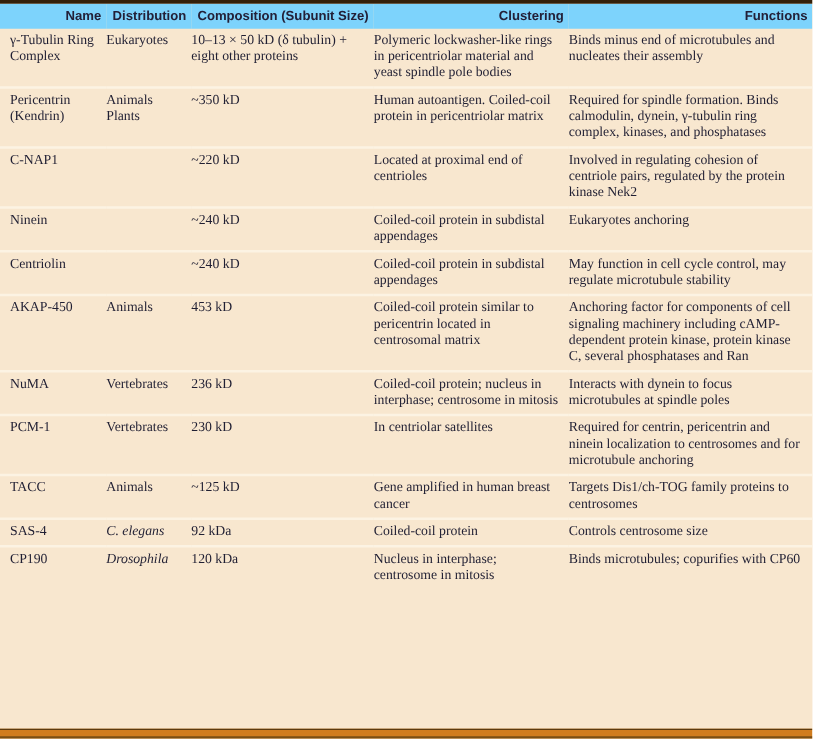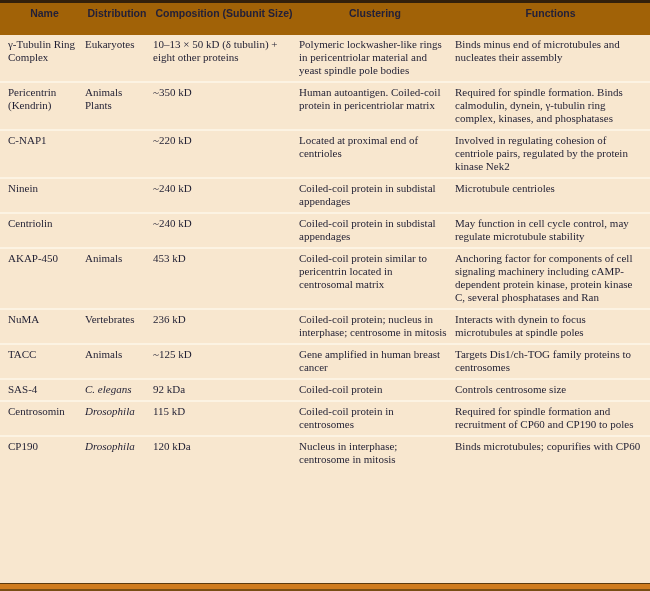--- a/index.html
+++ b/index.html
@@ -16,27 +16,27 @@
     border-collapse:collapse;
     width:650px;
     table-layout:fixed;
   }
   col.c-name{width:85px;}
   col.c-dist{width:68px;}
   col.c-comp{width:146px;}
   col.c-prop{width:156px;}
   col.c-func{width:195px;}
   thead th{
-    background:#a16207;
+    background:#7dd3fc;
     color:#232038;
     font-family:"Liberation Sans", sans-serif;
     font-weight:bold;
     font-size:10.5px;
-    text-align:center;
-    padding:4px 4px 16px 0;
+    text-align:right;
+    padding:4px 4px 4px 0;
     white-space:nowrap;
     overflow:visible;
   }
   thead th:first-child, tbody td:first-child{padding-left:8px;}
   tbody td{
     vertical-align:top;
     font-size:11px;
     line-height:13px;
     color:#201F33;
     padding:3px 8px 4px 0;
@@ -94,21 +94,21 @@
         <td></td>
         <td>~220 kD</td>
         <td>Located at proximal end of centrioles</td>
         <td>Involved in regulating cohesion of centriole pairs, regulated by the protein kinase Nek2</td>
       </tr>
       <tr>
         <td>Ninein</td>
         <td></td>
         <td>~240 kD</td>
         <td>Coiled-coil protein in subdistal appendages</td>
-        <td>Microtubule centrioles</td>
+        <td>Eukaryotes anchoring</td>
       </tr>
       <tr>
         <td>Centriolin</td>
         <td></td>
         <td>~240 kD</td>
         <td>Coiled-coil protein in subdistal appendages</td>
         <td>May function in cell cycle control, may regulate microtubule stability</td>
       </tr>
       <tr>
         <td>AKAP-450</td>
@@ -118,41 +118,41 @@
         <td>Anchoring factor for components of cell signaling machinery including cAMP-dependent protein kinase, protein kinase C, several phosphatases and Ran</td>
       </tr>
       <tr>
         <td>NuMA</td>
         <td>Vertebrates</td>
         <td>236 kD</td>
         <td>Coiled-coil protein; nucleus in interphase; centrosome in mitosis</td>
         <td>Interacts with dynein to focus microtubules at spindle poles</td>
       </tr>
       <tr>
+        <td>PCM-1</td>
+        <td>Vertebrates</td>
+        <td>230 kD</td>
+        <td>In centriolar satellites</td>
+        <td>Required for centrin, pericentrin and ninein localization to centrosomes and for microtubule anchoring</td>
+      </tr>
+      <tr>
         <td>TACC</td>
         <td>Animals</td>
         <td>~125 kD</td>
         <td>Gene amplified in human breast cancer</td>
         <td>Targets Dis1/ch-TOG family proteins to centrosomes</td>
       </tr>
       <tr>
         <td>SAS-4</td>
         <td class="sp">C. elegans</td>
         <td>92 kDa</td>
         <td>Coiled-coil protein</td>
         <td>Controls centrosome size</td>
       </tr>
       <tr>
-        <td>Centrosomin</td>
-        <td class="sp">Drosophila</td>
-        <td>115 kD</td>
-        <td>Coiled-coil protein in centrosomes</td>
-        <td>Required for spindle formation and recruitment of CP60 and CP190 to poles</td>
-      </tr>
-      <tr>
         <td>CP190</td>
         <td class="sp">Drosophila</td>
         <td>120 kDa</td>
         <td>Nucleus in interphase; centrosome in mitosis</td>
         <td>Binds microtubules; copurifies with CP60</td>
       </tr>
     </tbody>
   </table>
   <div id="bottom-bar"></div>
 </div>

